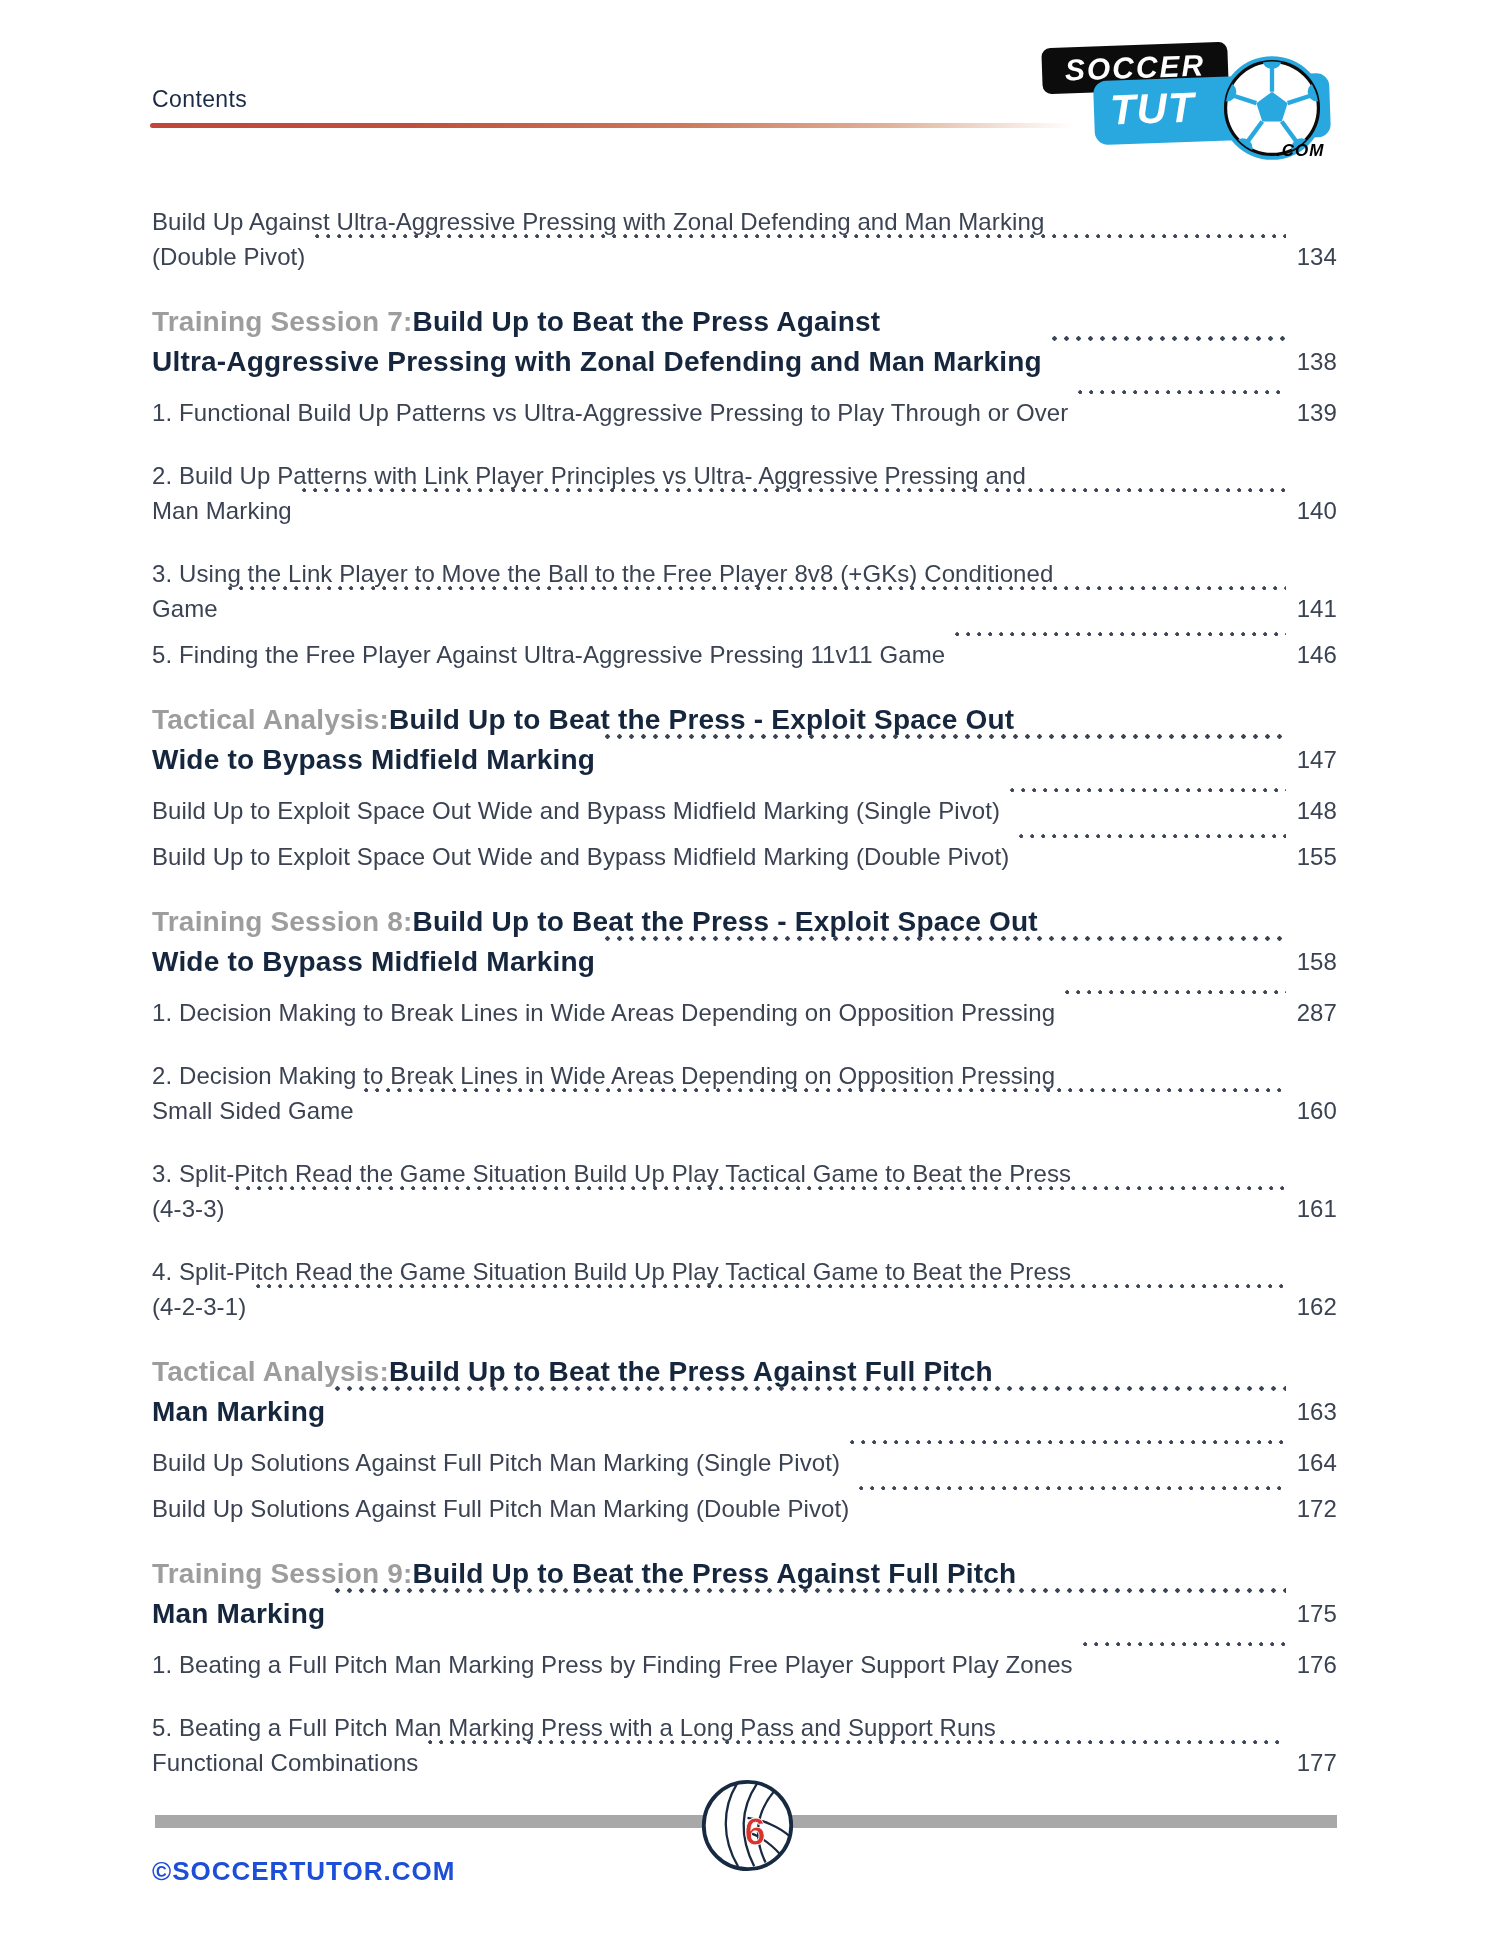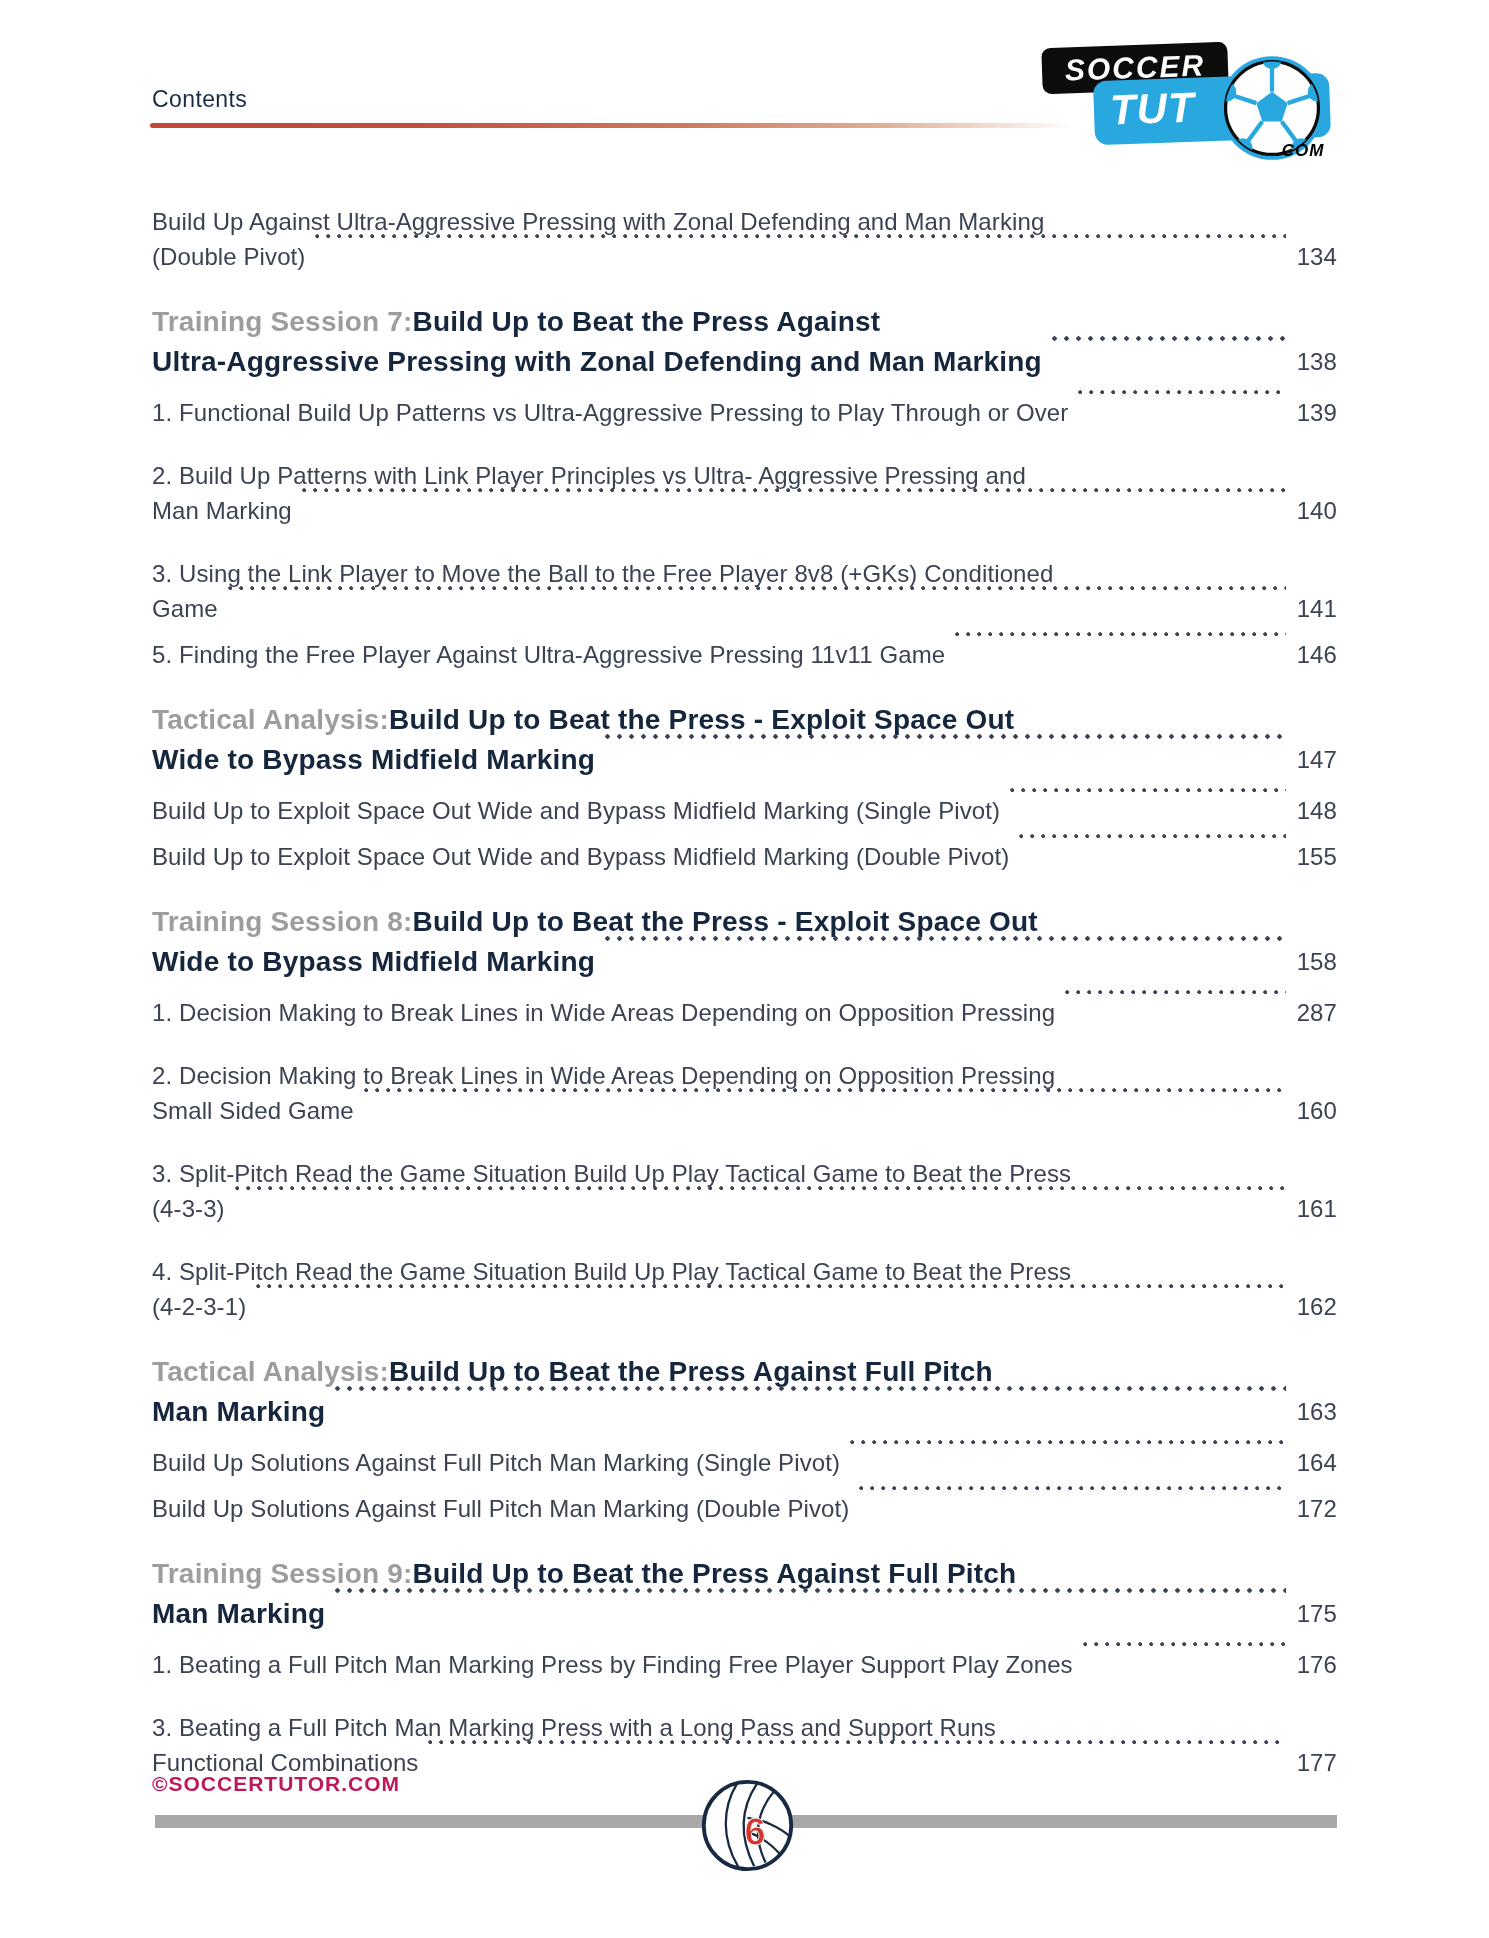--- a/index.html
+++ b/index.html
@@ -77,22 +77,22 @@
     background-size:12px 6px;
   }
   .toc .entry:first-child { margin-top:0; }
 
   
   .footer-rule {
     position:absolute; left:155px; top:1815px; width:1182px; height:13px; background:#a8a8a8;
   }
   .footer-ball { position:absolute; left:700px; top:1778px; width:95px; height:95px; }
   .footer-copy {
-    position:absolute; left:152px; top:1772px;
-    font-size:21px; font-weight:bold; color:#be185d; letter-spacing:1px;
+    position:absolute; left:152px; top:1856px;
+    font-size:26px; font-weight:bold; color:#1d4ed8; letter-spacing:1px;
   }
   .footer-title {
     position:absolute; right:152px; top:1942px;
     font-size:21px; font-weight:bold; color:#14263e; letter-spacing:0.3px;
   }
 </style>
 </head>
 <body>
 
 <div class="page">
@@ -305,21 +305,21 @@
 
     <div class="entry item">
       <div class="row">
         <span class="txt">1. Beating a Full Pitch Man Marking Press by Finding Free Player Support Play Zones</span>
         <span class="leader"></span>
         <span class="pg">176</span>
       </div>
     </div>
 
     <div class="entry item">
-      <div class="l1">3. Beating a Full Pitch Man Marking Press with a Long Pass and Support Runs</div>
+      <div class="l1">5. Beating a Full Pitch Man Marking Press with a Long Pass and Support Runs</div>
       <div class="row">
         <span class="txt">Functional Combinations</span>
         <span class="leader"></span>
         <span class="pg">177</span>
       </div>
     </div>
 
   </div>
 
   <div class="footer-rule"></div>

